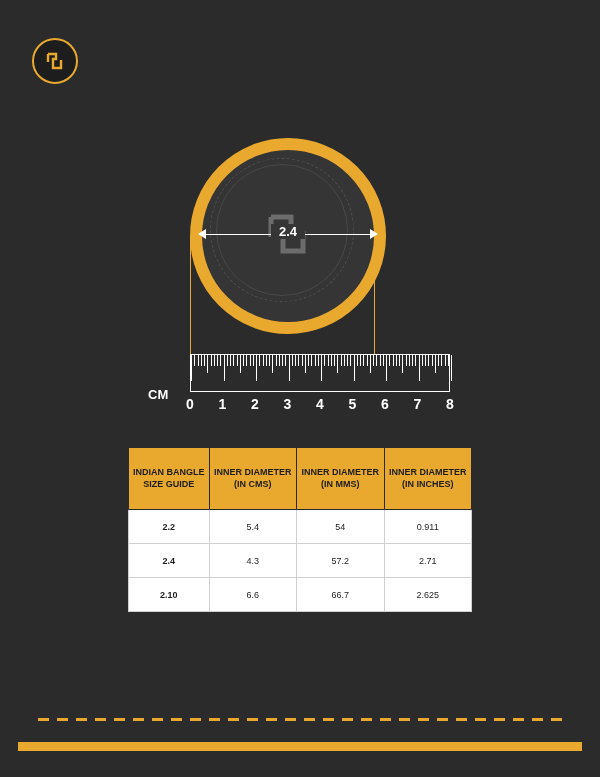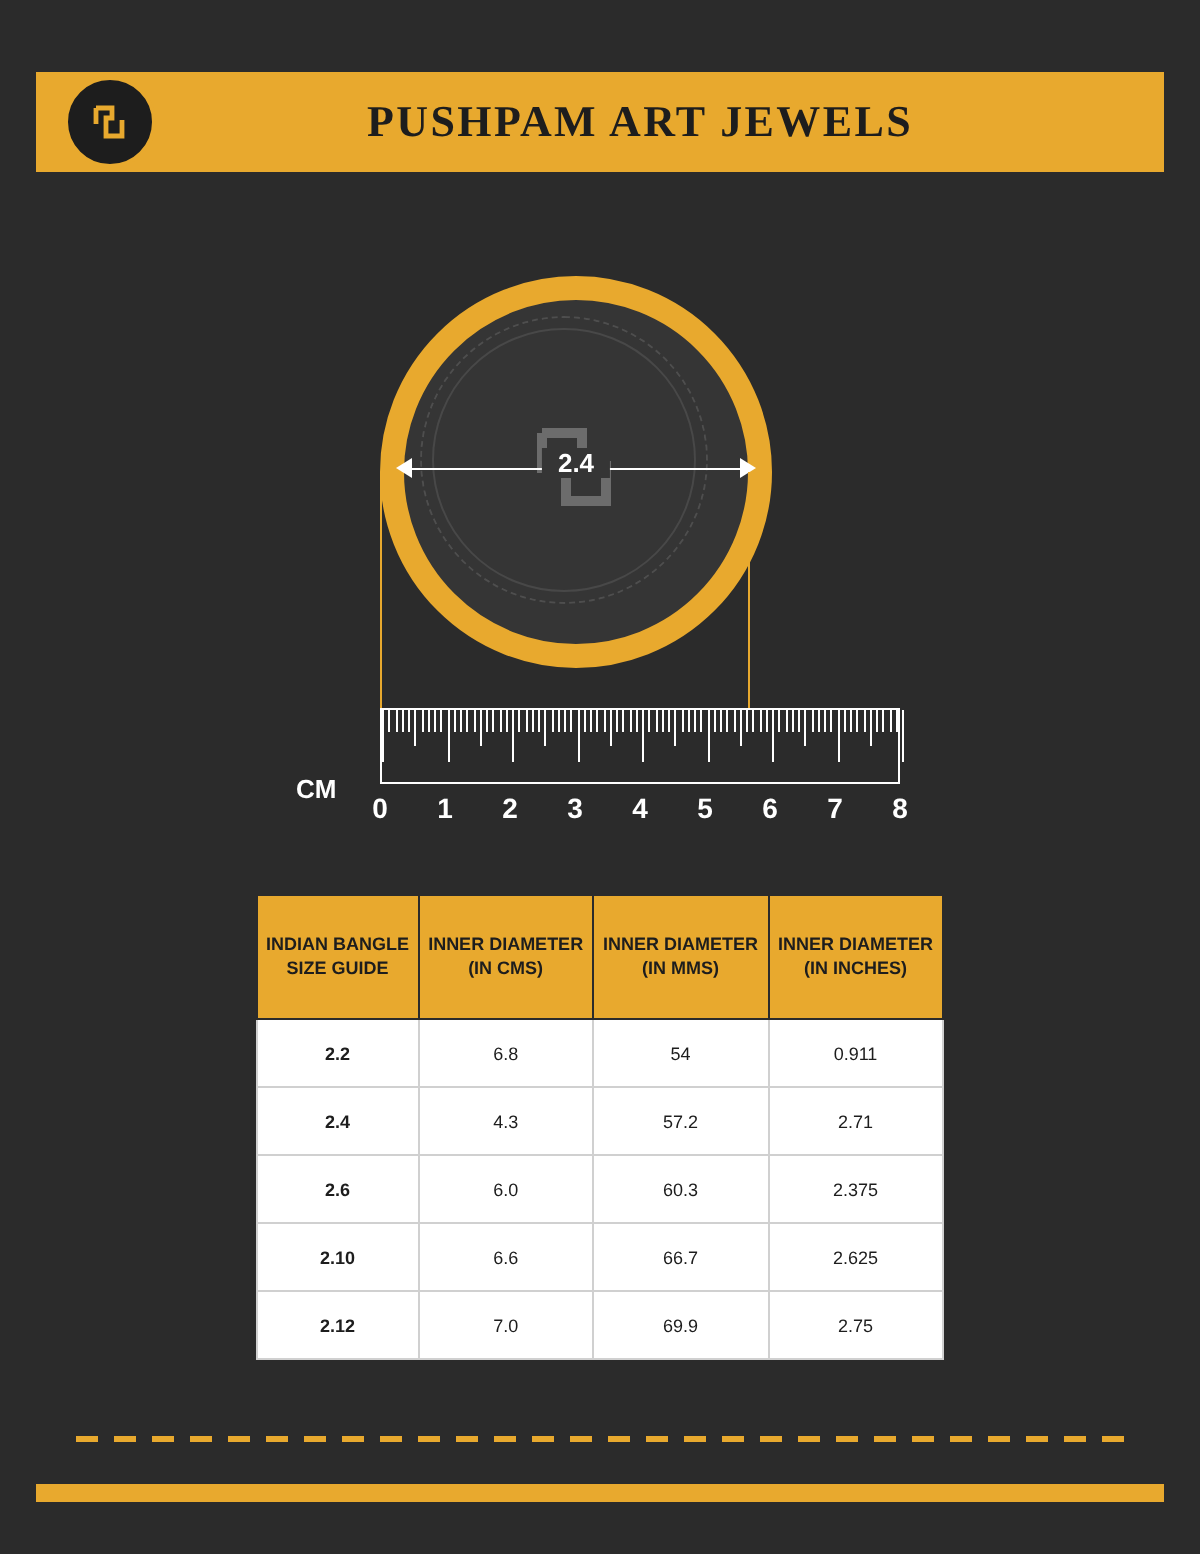--- a/index.html
+++ b/index.html
@@ -252,23 +252,20 @@
     width: 564px;
     height: 9px;
     background: #e8a92e;
   }
 </style>
 </head>
 <body>
 
 <div class="page">
 
-  <div class="header-band">
-    <div class="brand-title">PUSHPAM ART JEWELS</div>
-  </div>
 
   <div class="logo-badge">
     <span class="mark">
       <svg width="22" height="22" viewBox="0 0 22 22">
         <path d="M4 4 H12 V9 H9 V18 H17 V10" fill="none" stroke="#e8a92e" stroke-width="2.4"></path>
         <path d="M4 4 V12" fill="none" stroke="#e8a92e" stroke-width="2.4"></path>
       </svg>
     </span>
   </div>
 
@@ -399,47 +396,35 @@
       <tr>
         <th>INDIAN BANGLE SIZE GUIDE</th>
         <th>INNER DIAMETER (IN CMS)</th>
         <th>INNER DIAMETER (IN MMS)</th>
         <th>INNER DIAMETER (IN INCHES)</th>
       </tr>
     </thead>
     <tbody id="table-body">
         <tr>
           <td class="first">2.2</td>
-          <td>6.8</td>
+          <td>5.4</td>
           <td>54</td>
           <td>0.911</td>
         </tr>
         <tr>
           <td class="first">2.4</td>
           <td>4.3</td>
           <td>57.2</td>
           <td>2.71</td>
         </tr>
         <tr>
-          <td class="first">2.6</td>
-          <td>6.0</td>
-          <td>60.3</td>
-          <td>2.375</td>
-        </tr>
-        <tr>
           <td class="first">2.10</td>
           <td>6.6</td>
           <td>66.7</td>
           <td>2.625</td>
         </tr>
-        <tr>
-          <td class="first">2.12</td>
-          <td>7.0</td>
-          <td>69.9</td>
-          <td>2.75</td>
-        </tr>
       </tbody>
   </table>
 
   <div class="footer-dash"></div>
   <div class="footer-band"></div>
 
 </div>
 
 </body></html>

